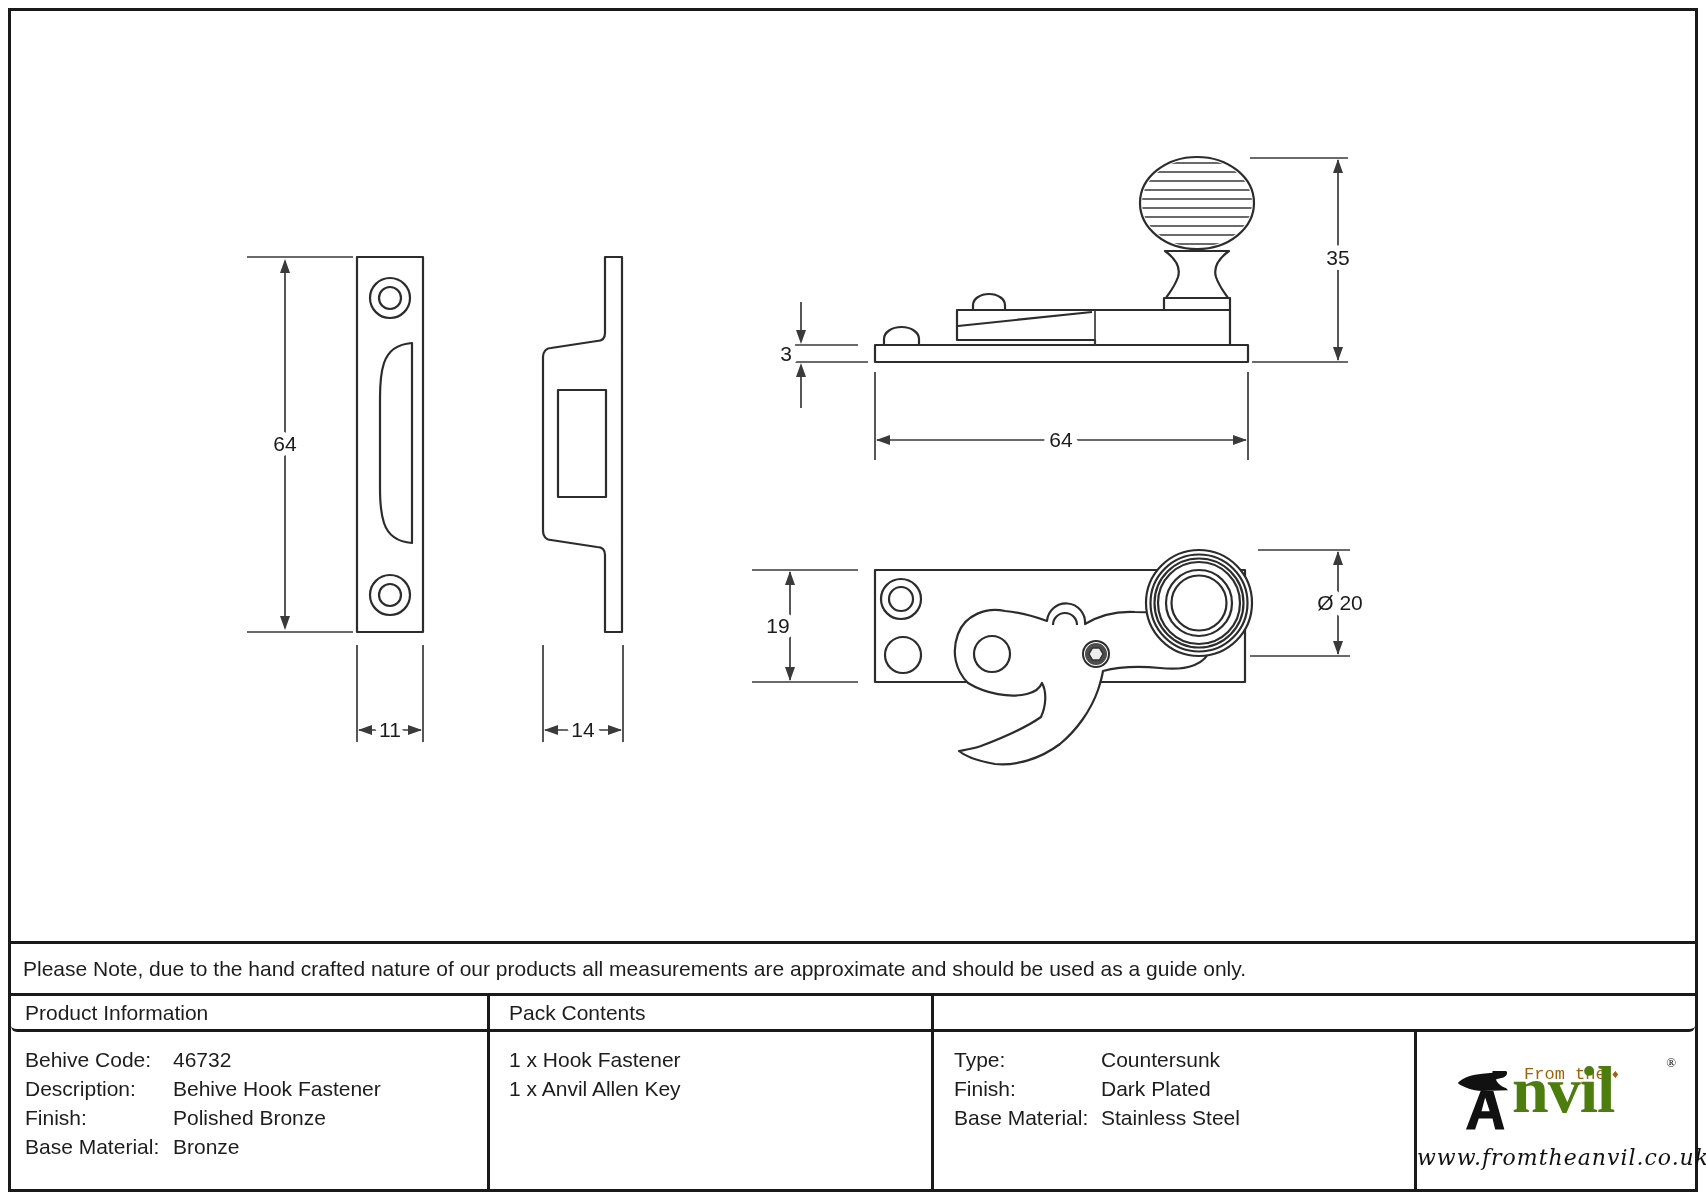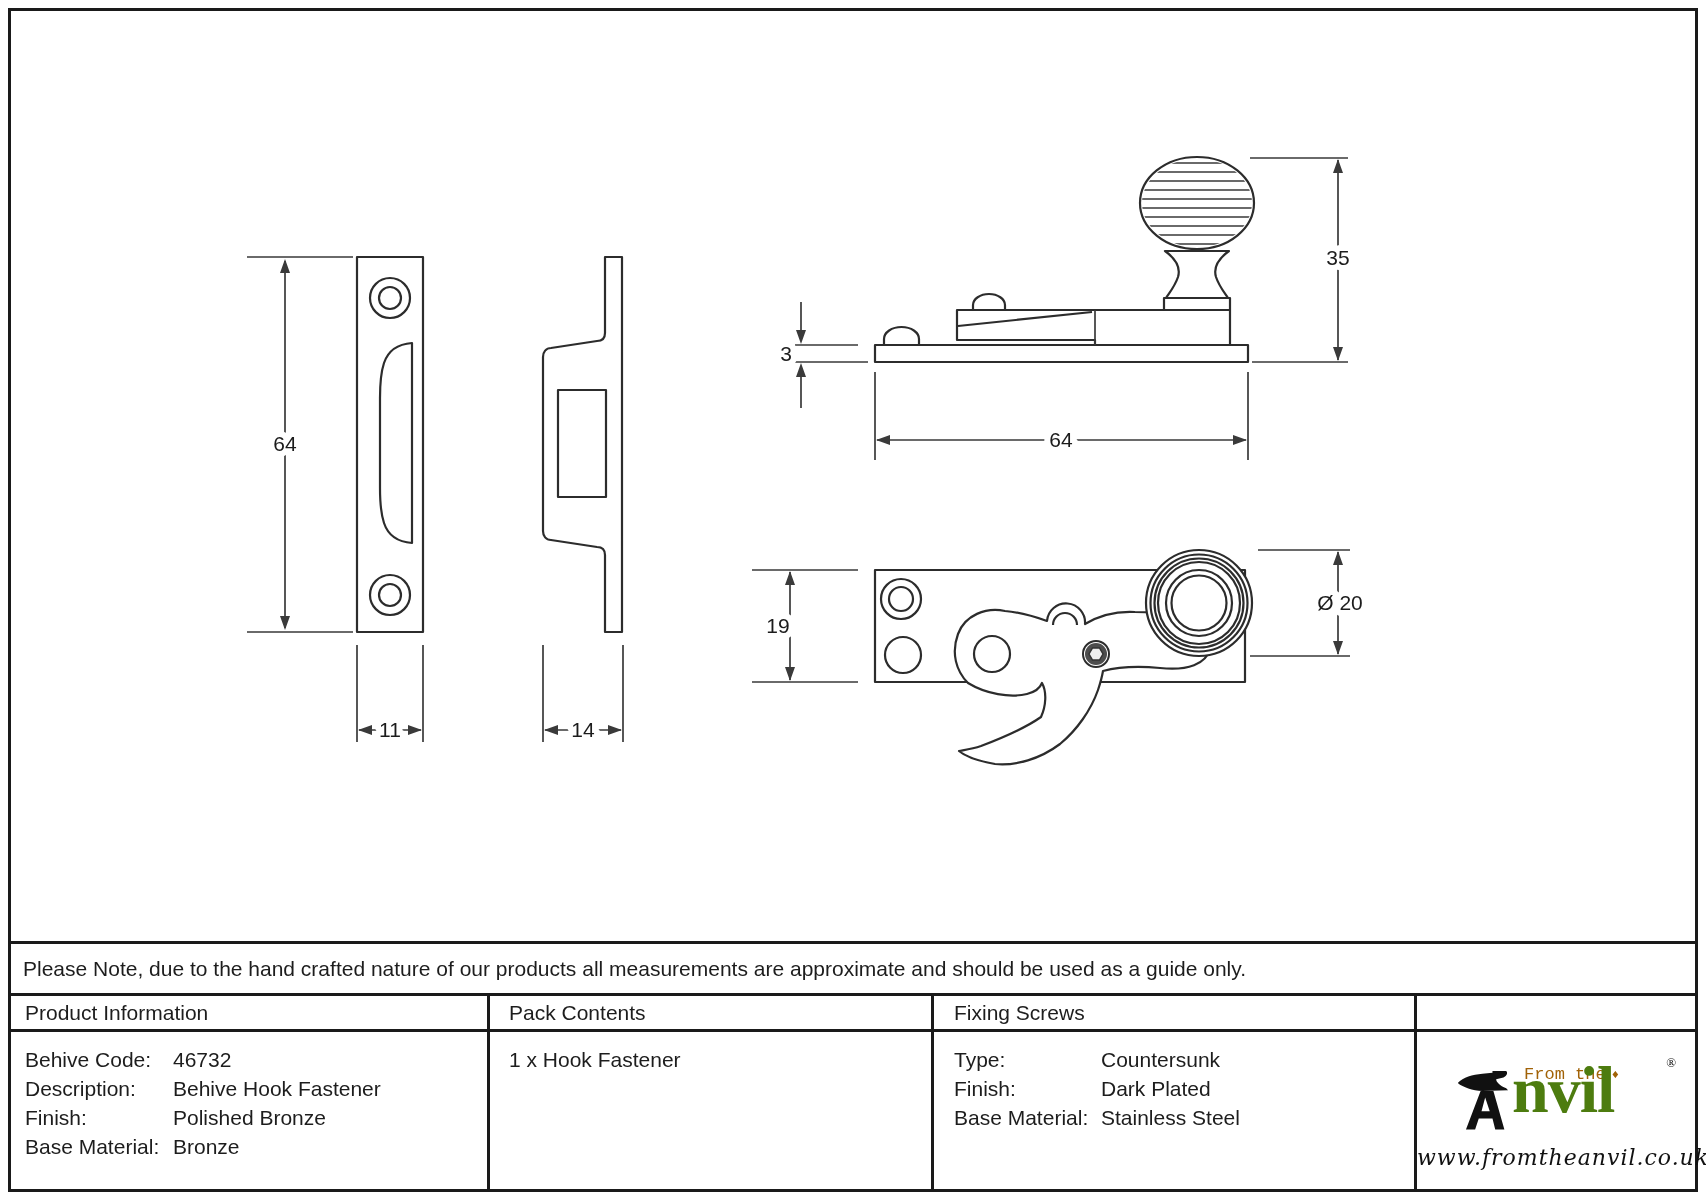--- a/index.html
+++ b/index.html
@@ -31,21 +31,21 @@
   .note-row{
     border-top:3px solid #1a1a1a;border-left:3px solid #1a1a1a;border-right:3px solid #1a1a1a;
     height:52px;box-sizing:border-box;display:flex;align-items:center;
     padding-left:12px;font-size:21px;
   }
   .tbl{
     flex:1;border:3px solid #1a1a1a;box-sizing:border-box;
     display:flex;flex-direction:column;
   }
   .tbl-head,.tbl-body{display:grid;grid-template-columns:476px 444px 483px 1fr;}
-  .tbl-head{height:33px;border-bottom:3px solid #1a1a1a;}
+  .tbl-head{height:33px;border-bottom:3px solid #1a1a1a;border-radius:6px;}
   .tbl-body{flex:1;}
   .cell{box-sizing:border-box;padding-left:14px;}
   .cell.c2{border-left:3px solid #1a1a1a;padding-left:19px;}
   .cell.c3{border-left:3px solid #1a1a1a;padding-left:20px;}
   .cell.c4{border-left:3px solid #1a1a1a;padding-left:0;}
   .tbl-head .cell{display:flex;align-items:center;font-size:21px;}
   .tbl-body .cell{padding-top:13px;font-size:21px;}
   .kv{display:grid;grid-template-columns:148px 1fr;line-height:29px;}
   .c3 .kv{grid-template-columns:147px 1fr;}
   .list-line{line-height:29px;}
@@ -199,21 +199,20 @@
   </svg>
 
   <div class="bottom">
     <div class="note-row">
       <span>Please Note, due to the hand crafted nature of our products all measurements are approximate and should be used as a guide only.</span>
     </div>
     <div class="tbl">
       <div class="tbl-head">
         <div class="cell c1">Product Information</div>
         <div class="cell c2">Pack Contents</div>
-        <div class="cell c3">Fixing Screws</div>
         <div class="cell c4"></div>
       </div>
       <div class="tbl-body">
         <div class="cell c1">
           <div class="kv">
             <span>Behive Code:</span>
             <span>46732</span>
           </div>
           <div class="kv">
             <span>Description:</span>
@@ -223,20 +222,21 @@
             <span>Finish:</span>
             <span>Polished Bronze</span>
           </div>
           <div class="kv">
             <span>Base Material:</span>
             <span>Bronze</span>
           </div>
         </div>
         <div class="cell c2">
           <div class="list-line">1 x Hook Fastener</div>
+          <div class="list-line">1 x Anvil Allen Key</div>
         </div>
         <div class="cell c3">
           <div class="kv">
             <span>Type:</span>
             <span>Countersunk</span>
           </div>
           <div class="kv">
             <span>Finish:</span>
             <span>Dark Plated</span>
           </div>

